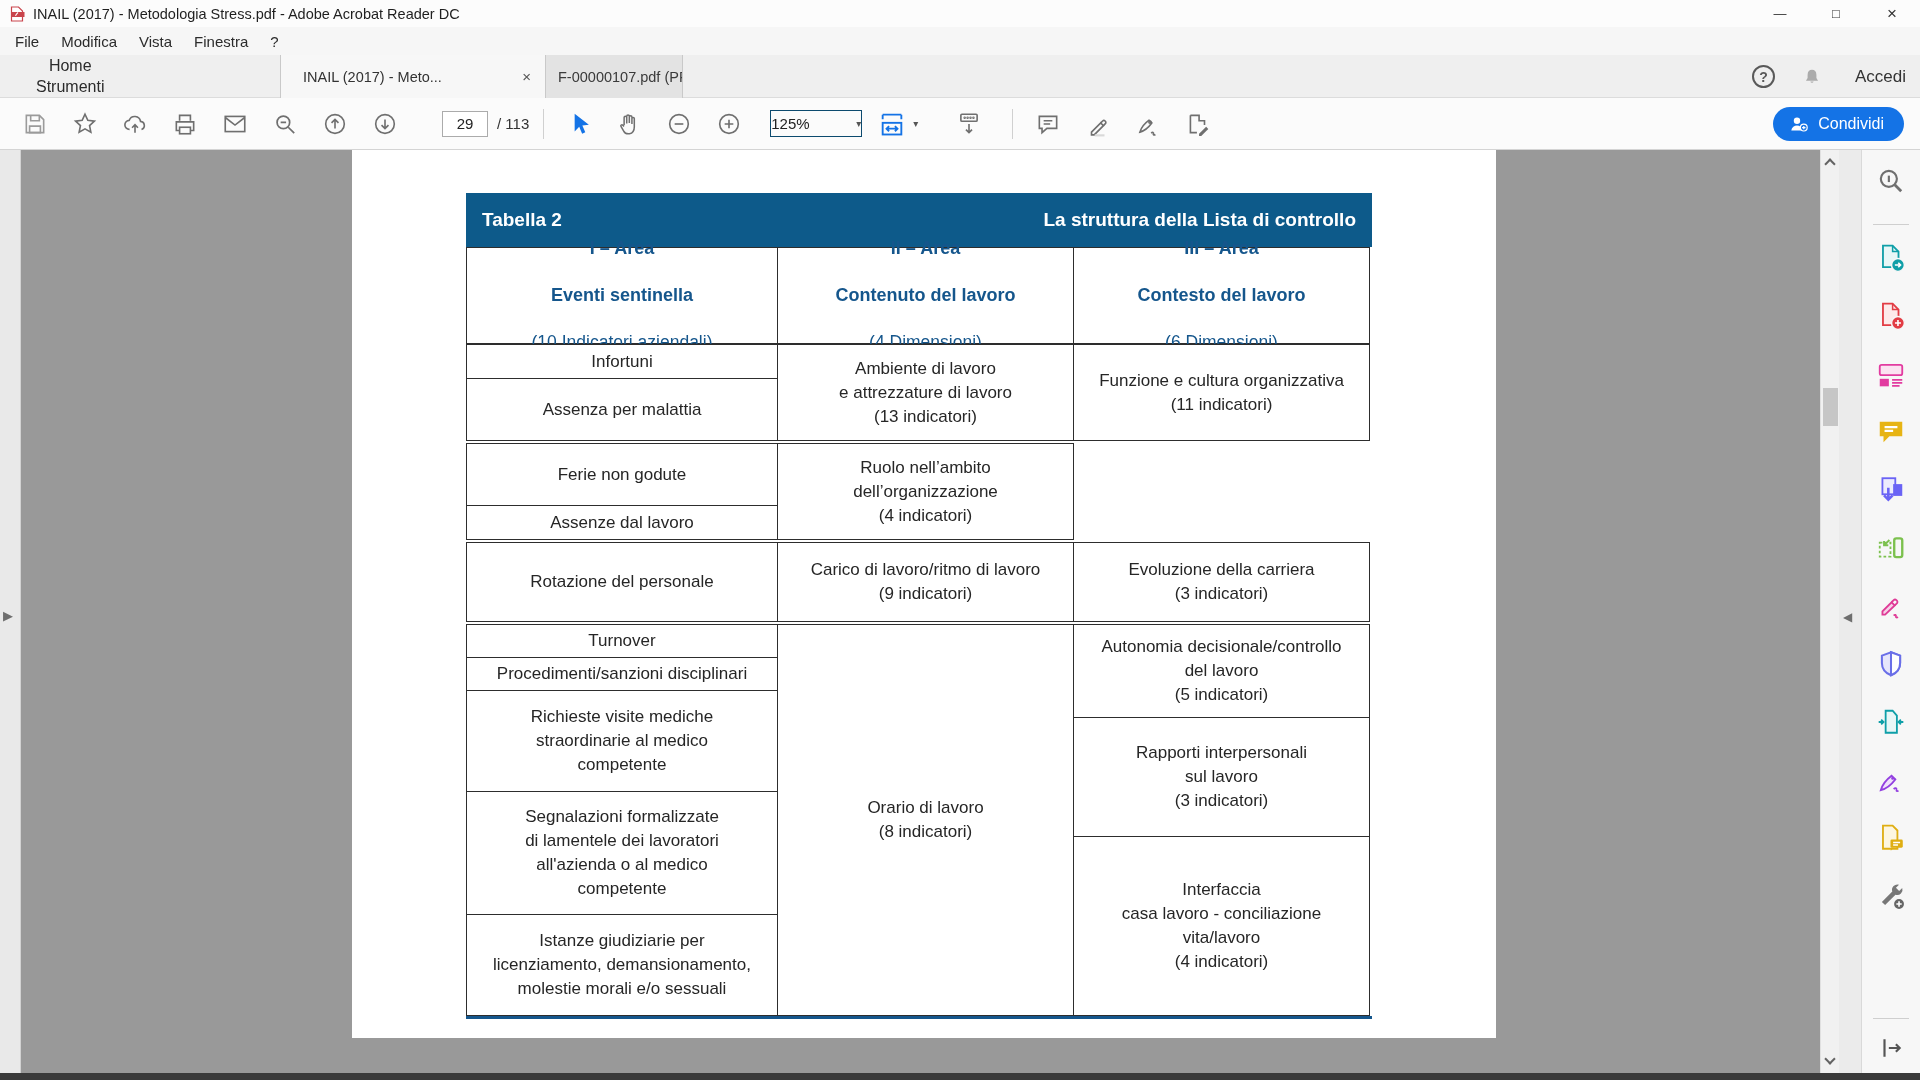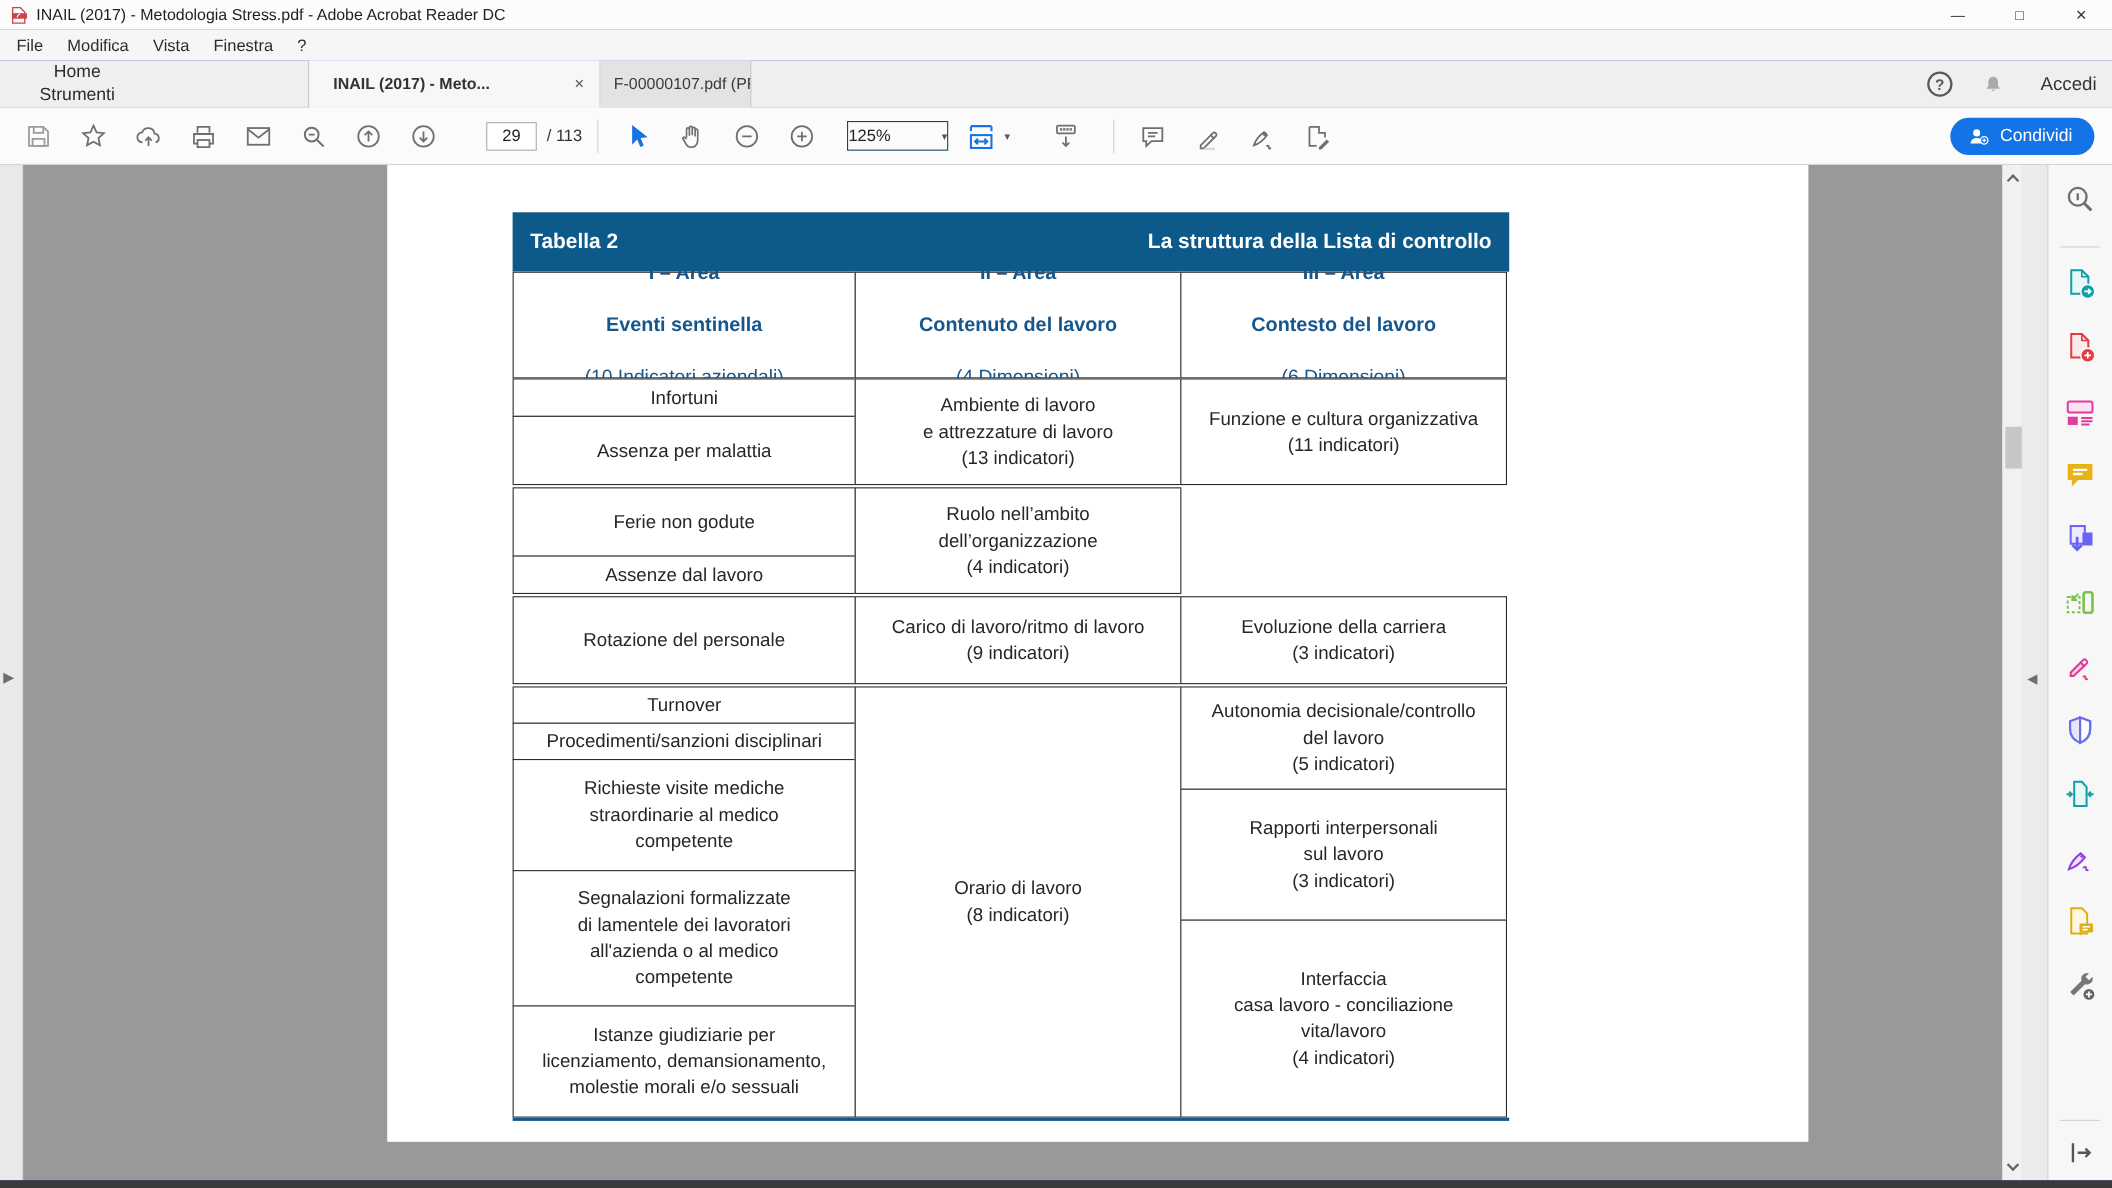--- a/index.html
+++ b/index.html
@@ -1,18 +1,18 @@
 <!DOCTYPE html>
 <html><head>
 <meta charset="utf-8">
 <style>
   * { margin:0; padding:0; box-sizing:border-box; }
   html,body { width:1920px; height:1080px; overflow:hidden;
     font-family:"Liberation Sans", sans-serif; background:#999; }
-  .app { position:relative; width:1920px; height:1080px; background:#6d28d9; }
+  .app { position:relative; width:1920px; height:1080px; background:#15803d; }
 
   
   .titlebar { position:absolute; left:0; top:0; width:1920px; height:27px;
     background:#fcfcfc; display:flex; align-items:center; }
   .titlebar .appicon { margin-left:9px; width:16px; height:16px; flex:0 0 auto; }
   .titlebar .title { margin-left:8px; font-size:14.5px; color:#1f1f1f; }
   .winbtns { margin-left:auto; display:flex; height:27px; }
   .winbtn { width:56px; height:27px; display:flex; align-items:center; justify-content:center;
     font-size:13px; color:#333; cursor:default; }
   .winbtn.close { font-size:17px; }
@@ -26,21 +26,21 @@
   
   .tabstrip { position:absolute; left:0; top:55px; width:1920px; height:43px;
     background:#efefef; border-bottom:1px solid #dcdcdc; }
   .navtabs { position:absolute; left:12px; top:0; height:43px; display:flex; align-items:center;flex-direction:column; }
   .navtab { padding:0 24px; font-size:16px; color:#2b2b2b; height:43px;
     display:flex; align-items:center; }
   .doctab { position:absolute; top:0; height:43px; display:flex; align-items:center;
     font-size:14.5px; color:#333; }
   .doctab.active { left:280px; width:266px; background:#f7f7f7;
     border-left:1px solid #c9c9c9; border-right:1px solid #c9c9c9; padding:0 14px 0 22px; }
-  .doctab.active .lbl { flex:1;font-weight:bold; }
+  .doctab.active .lbl { flex:1; }
   .doctab .closex { color:#555; font-size:15px; margin-left:10px; }
   .doctab.other { left:546px; width:137px; background:#e3e3e3;
     border-right:1px solid #c9c9c9; padding:0 12px; color:#3a3a3a;
     white-space:nowrap; overflow:hidden; }
   .striptools { position:absolute; right:14px; top:0; height:43px; display:flex;
     align-items:center; gap:26px; }
   .qcircle { width:23px; height:23px; border:2px solid #595959; border-radius:50%;
     display:flex; align-items:center; justify-content:center; font-size:14px;
     font-weight:bold; color:#595959; }
   .signin { font-size:17px; color:#333; margin-left:6px; }
@@ -64,21 +64,21 @@
   .fitblock { display:flex; align-items:center; gap:7px; margin-left:16px; flex:0 0 auto; }
   .sharebtn { position:absolute; right:16px; top:9px; height:34px; border-radius:17px;
     background:#1473e6; color:#fff; display:flex; align-items:center; gap:9px;
     padding:0 20px 0 16px; font-size:16px; }
 
   
   .docarea { position:absolute; left:0; top:150px; width:1920px; height:923px; background:#999; }
   .leftstrip { position:absolute; left:0; top:0; width:21px; height:923px;
     background:#e9e9e9; border-right:1px solid #d2d2d2; }
   .leftstrip .open { position:absolute; left:3px; top:458px; font-size:13px; color:#6e6e6e; }
-  .page { position:absolute; left:352px; top:0; width:1292px; height:888px; background:#fff; }
+  .page { position:absolute; left:352px; top:0; width:1144px; height:888px; background:#fff; }
 
   
   .ctable { position:absolute; left:114px; top:43px; width:906px;
     border-bottom:3px solid #15568c; }
   .capbar { height:54px; background:#0d5a8a; color:#fff; display:flex;
     align-items:center; justify-content:space-between; padding:0 16px;
     font-size:19px; font-weight:bold; }
   .grp { display:flex; }
   .grp.gap { margin-top:2px; }
   .cell { border:1px solid #2d2d2d; background:#fff; display:flex; flex-direction:column;

